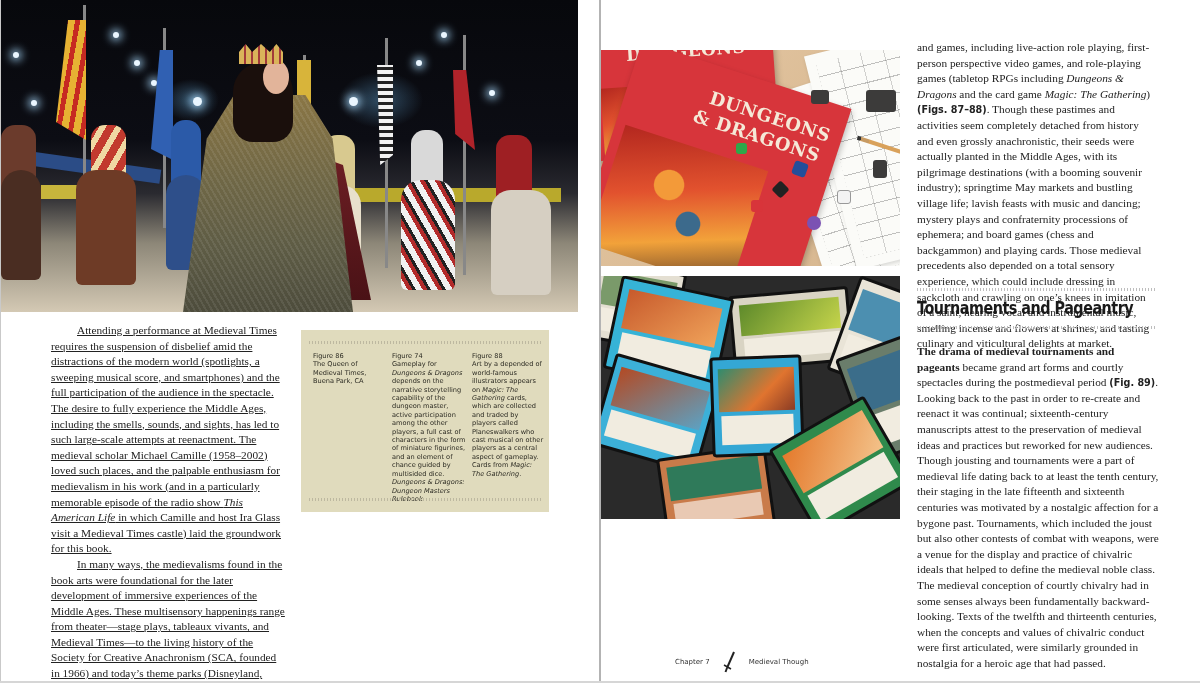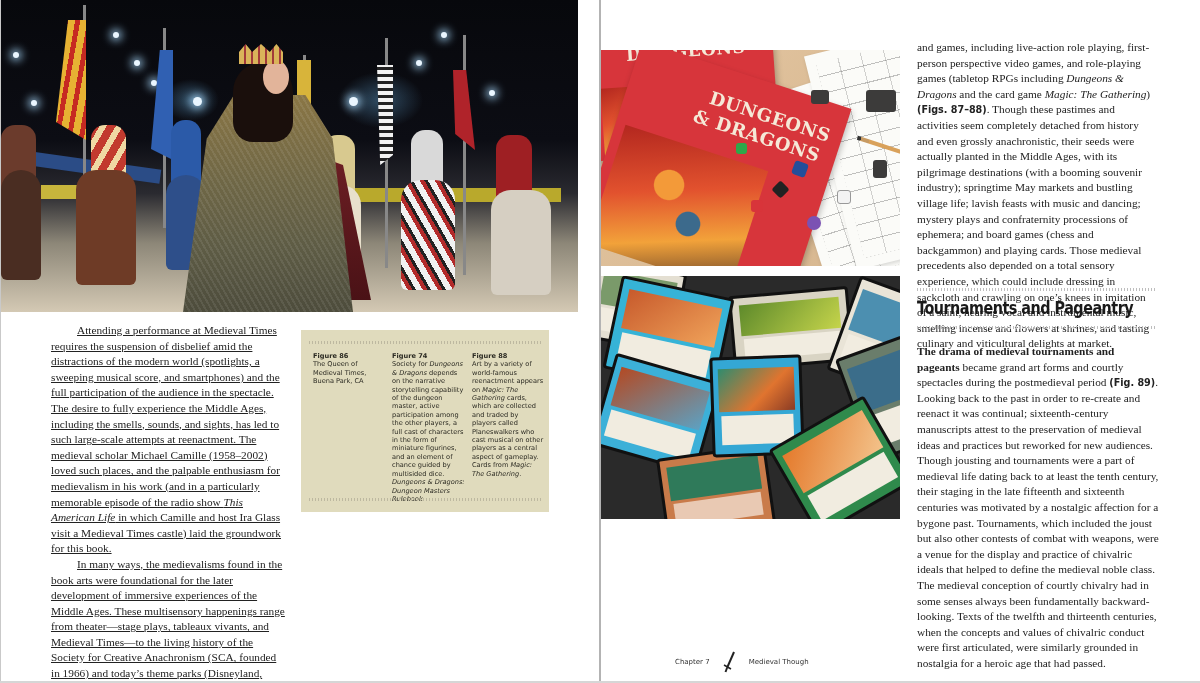--- a/index.html
+++ b/index.html
@@ -74,21 +74,21 @@
     position: absolute; left: 8px; right: 8px; height: 3px;
     background: repeating-linear-gradient(90deg, #bdb8a0 0 1px, transparent 1px 3px);
   }
   .caption-box .dashrule.top { top: 11px; }
   .caption-box .dashrule.bottom { bottom: 11px; }
   .caption-col {
     position: absolute; top: 22px;
     font-family: "DejaVu Sans", "Liberation Sans", sans-serif;
     font-size: 6.6px; line-height: 8.4px; color: #2b2a22;
   }
-  .caption-col .fig-label { font-weight: bold; display: block; }
+  .caption-col .fig-label { font-weight: normal; display: block; }
   .caption-col em { font-style: italic; }
   .caption-col.c1 { left: 12px; width: 72px; }
   .caption-col.c2 { left: 91px; width: 74px; }
   .caption-col.c3 { left: 171px; width: 72px; }
 
   
   .photo-dnd {
     position: absolute; left: 0; top: 50px; width: 299px; height: 216px; overflow: hidden;
     background: linear-gradient(135deg, #e6c9a5 0%, #dcbd97 50%, #d7b790 100%);
   }
@@ -218,25 +218,25 @@
     </div>
 
     <div class="caption-box">
       <div class="dashrule top"></div>
       <div class="caption-col c1">
         <span class="fig-label">Figure 86</span>
         <span>The Queen of Medieval Times, Buena Park, CA</span>
       </div>
       <div class="caption-col c2">
         <span class="fig-label">Figure 74</span>
-        <span>Society for </span><em>Dungeons &amp; Dragons</em><span> depends on the narrative storytelling capability of the dungeon master, active participation among the other players, a full cast of characters in the form of miniature figurines, and an element of chance guided by multisided dice. </span><em>Dungeons &amp; Dragons: Dungeon Masters Rulebook</em>
+        <span>Gameplay for </span><em>Dungeons &amp; Dragons</em><span> depends on the narrative storytelling capability of the dungeon master, active participation among the other players, a full cast of characters in the form of miniature figurines, and an element of chance guided by multisided dice. </span><em>Dungeons &amp; Dragons: Dungeon Masters Rulebook</em>
       </div>
       <div class="caption-col c3">
         <span class="fig-label">Figure 88</span>
-        <span>Art by a variety of world-famous reenactment appears on </span><em>Magic: The Gathering</em><span> cards, which are collected and traded by players called Planeswalkers who cast musical on other players as a central aspect of gameplay. Cards from </span><em>Magic: The Gathering</em><span>.</span>
+        <span>Art by a depended of world-famous illustrators appears on </span><em>Magic: The Gathering</em><span> cards, which are collected and traded by players called Planeswalkers who cast musical on other players as a central aspect of gameplay. Cards from </span><em>Magic: The Gathering</em><span>.</span>
       </div>
       <div class="dashrule bottom"></div>
     </div>
 
     <div class="folio left">78</div>
   </div>
 
   <div class="gutter"></div>
 
   <div class="page-right">

